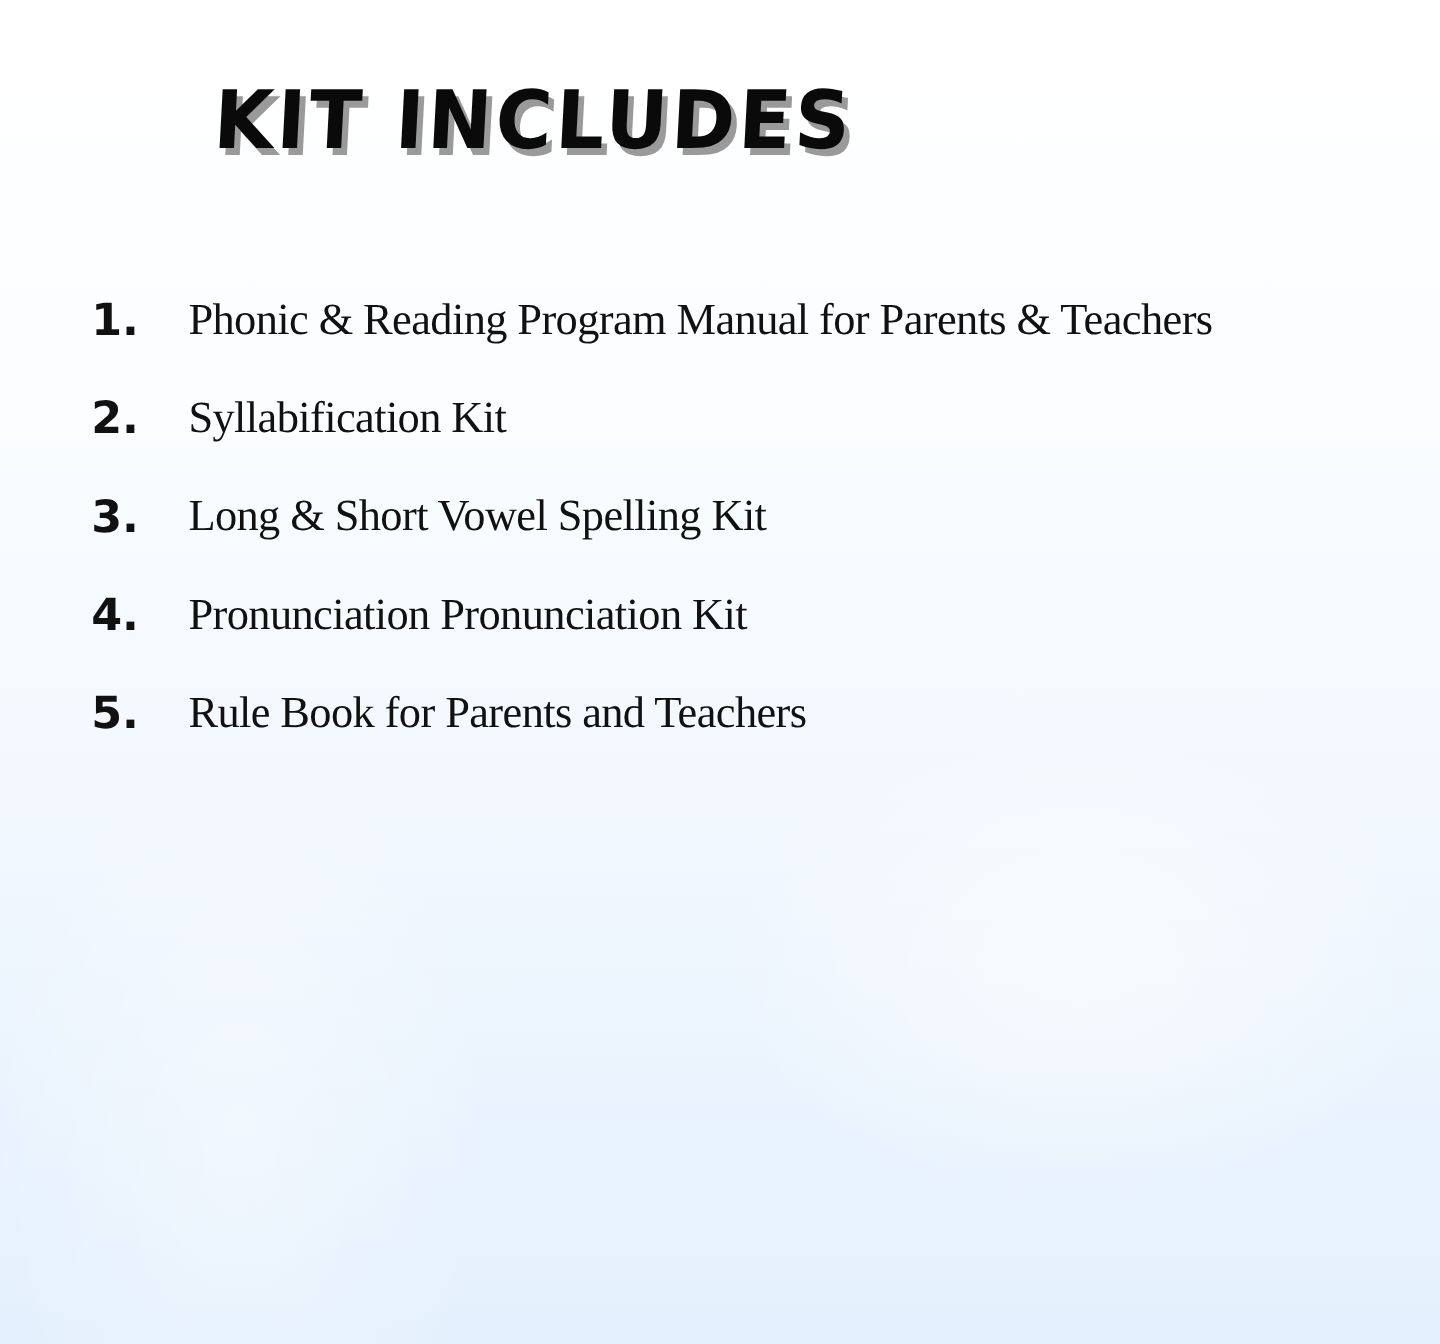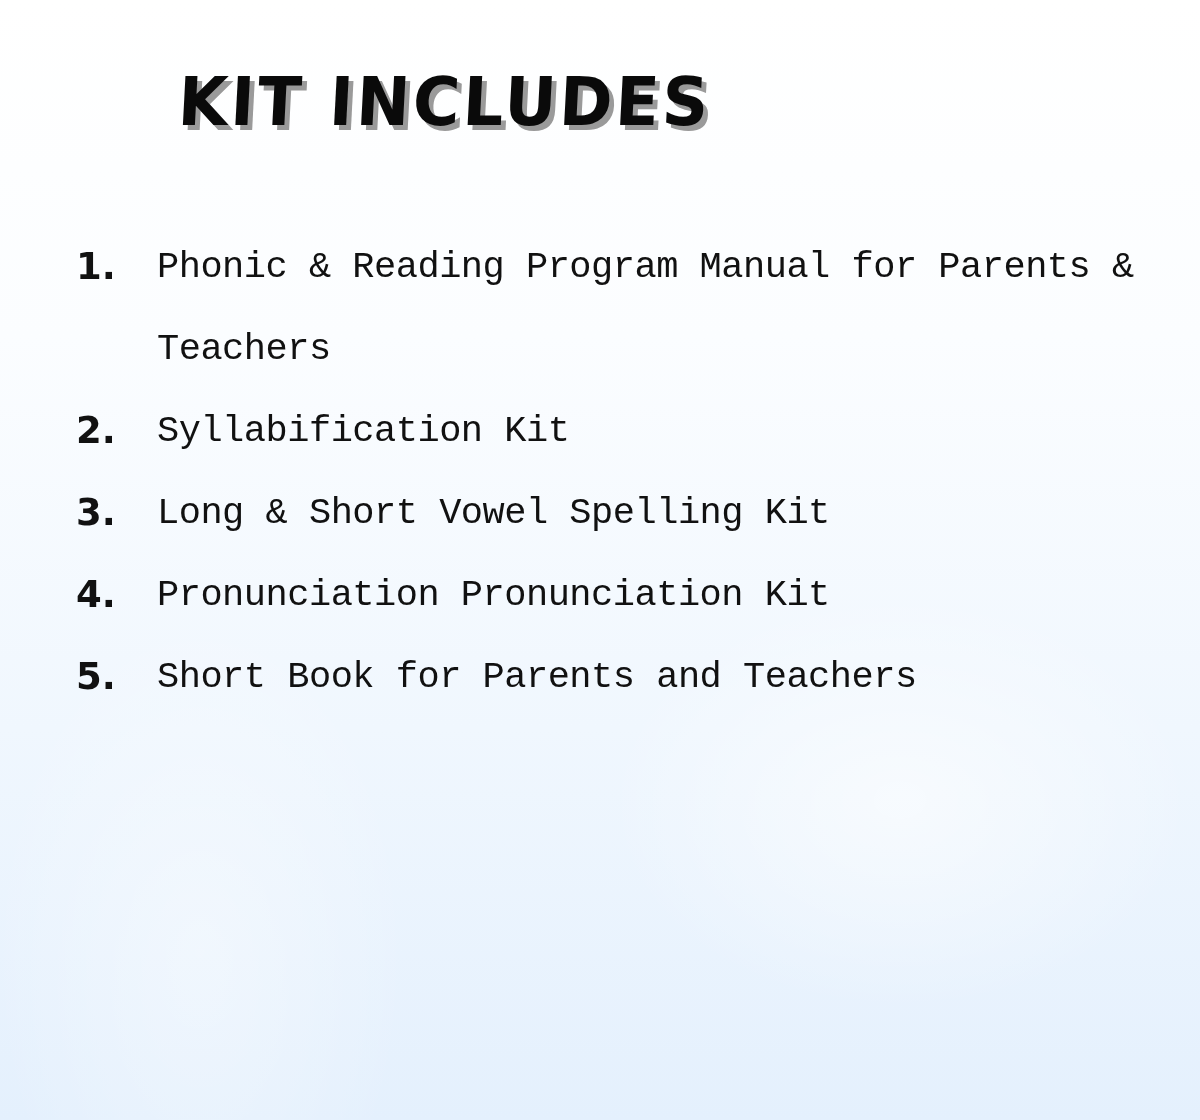--- a/index.html
+++ b/index.html
@@ -56,21 +56,21 @@
     }
     .num {
       width: 81px;
       flex: 0 0 81px;
       font-weight: bold;
       font-family: "DejaVu Sans", sans-serif;
       font-size: 37px;
     }
     .text {
       flex: 1;
-      font-family: Liberation Mono, monospace;
+      font-family: Liberation Serif, serif;
       font-size: 37px;
       letter-spacing: -0.5px;
     }
   </style>
 </head>
 <body>
 
 <div class="bg-glow"></div>
 
 <h1 class="title">KIT INCLUDES</h1>
@@ -87,15 +87,15 @@
   <li class="item">
     <span class="num">3.</span>
     <span class="text">Long &amp; Short Vowel Spelling Kit</span>
   </li>
   <li class="item">
     <span class="num">4.</span>
     <span class="text">Pronunciation Pronunciation Kit</span>
   </li>
   <li class="item">
     <span class="num">5.</span>
-    <span class="text">Short Book for Parents and Teachers</span>
+    <span class="text">Rule Book for Parents and Teachers</span>
   </li>
 </ol>
 
 </body></html>

